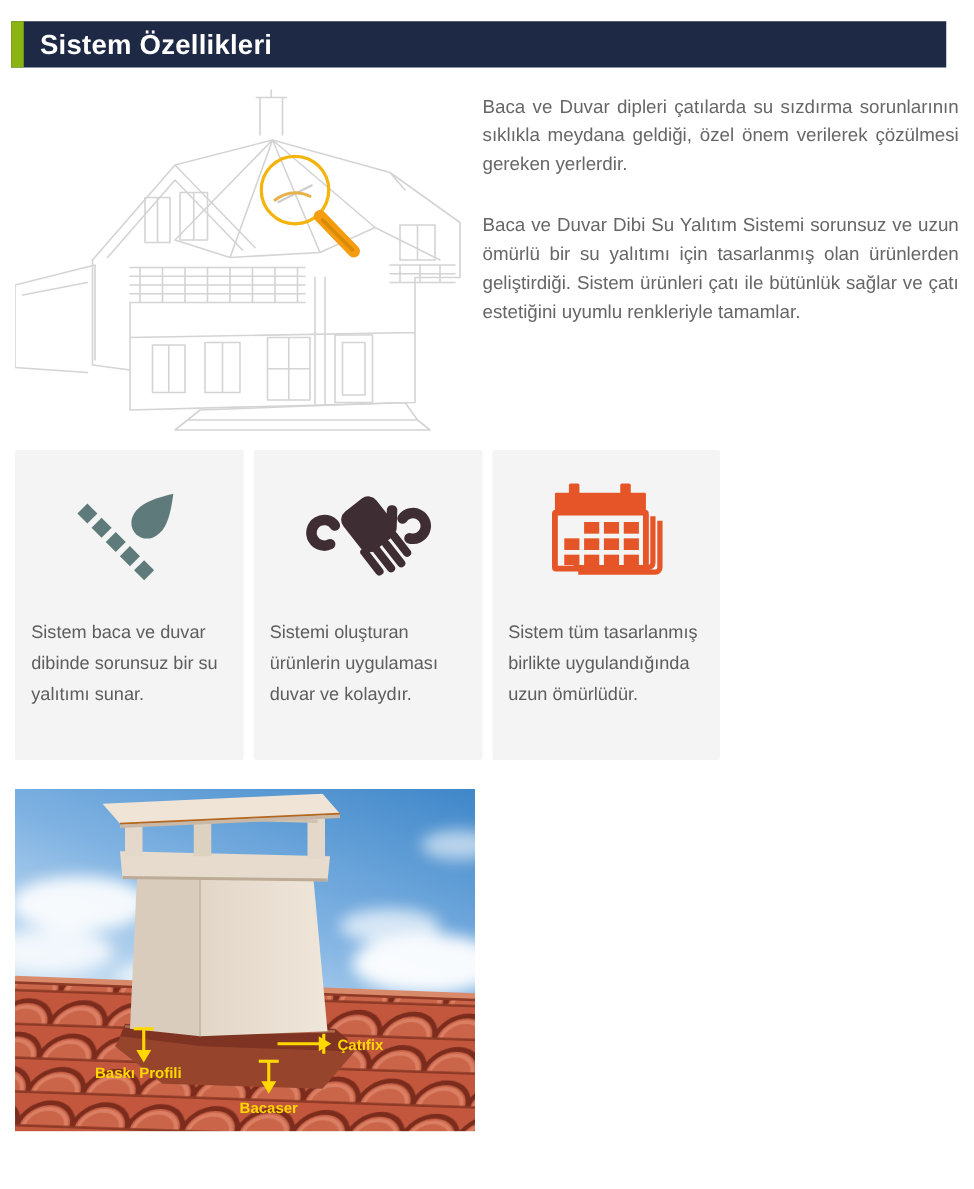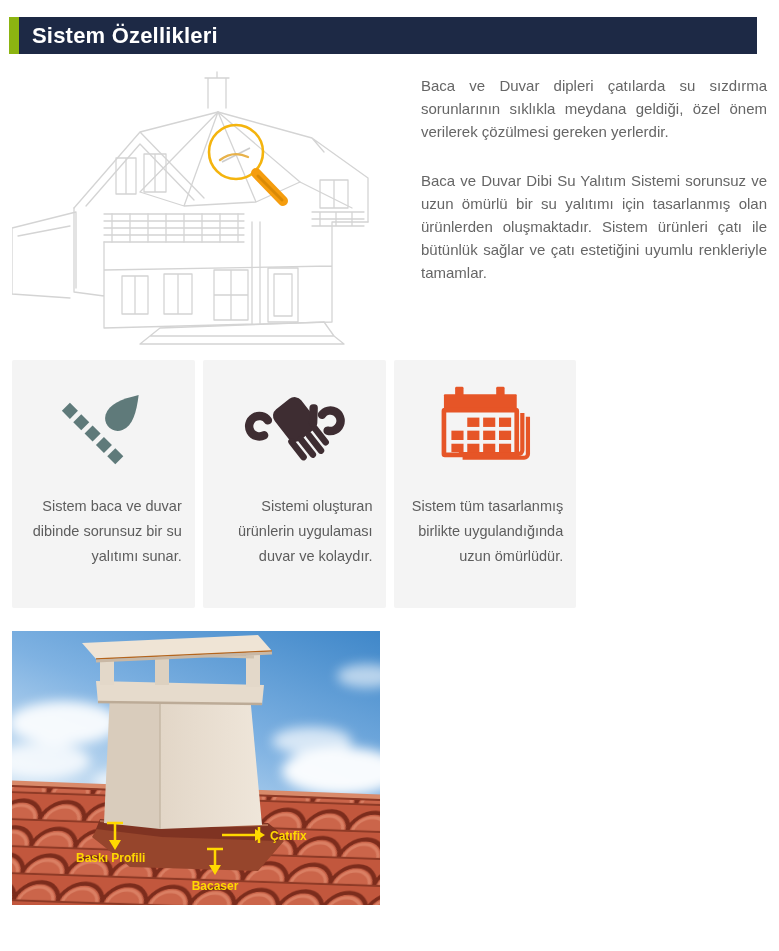--- a/index.html
+++ b/index.html
@@ -18,32 +18,32 @@
   }
   .section-title h1{
     color:#ffffff; font-size:22px; font-weight:bold; letter-spacing:.2px;
     padding-left:13px;
   }
   
   .intro{
     margin:0 12px; height:306px; display:flex; align-items:flex-start;
   }
   .intro .illus{ width:370px; flex:0 0 370px; padding-top:6px; }
-  .intro .copy{ flex:1; padding:20px 0 0 4px;margin-left:35px; }
+  .intro .copy{ flex:1; padding:20px 0 0 4px; }
   .intro .copy p{
     color:#666666; font-size:15px; line-height:23px; text-align:justify;
     margin-bottom:26px;
   }
   
   .features{
     margin:0 12px; display:grid; grid-template-columns:repeat(4,1fr); gap:8px;
   }
   .card{
     background:#f4f4f4; height:248px; border-radius:2px;
-    padding:18px 13px 0 13px; text-align:right;
+    padding:18px 13px 0 13px; text-align:left;
   }
   .card .icon-wrap{ height:96px; display:flex; align-items:center; justify-content:center; }
   .card p{
     margin-top:20px; color:#5d5d5d; font-size:14.5px; line-height:25px;
   }
   
   .photo{
     margin:23px 0 0 12px; width:368px; height:274px; position:relative;
     overflow:hidden;
   }
@@ -95,21 +95,21 @@
         <path d="M210,102 L238,88" stroke="#cccccc" stroke-width="1.6" fill="none"></path>
         <path d="M208,100 Q221,90 236,97" stroke="#e8b24a" stroke-width="2.4" fill="none" stroke-linecap="round"></path>
         <circle cx="224" cy="92" r="27" fill="none" stroke="#f4b40e" stroke-width="2.6"></circle>
         <line x1="244" y1="113" x2="271" y2="141" stroke="#f59d0e" stroke-width="10" stroke-linecap="round"></line>
         <line x1="246" y1="116" x2="270" y2="140" stroke="#d98a06" stroke-width="3" stroke-linecap="round"></line>
       </g>
     </svg>
   </div>
   <div class="copy">
     <p>Baca ve Duvar dipleri çatılarda su sızdırma sorunlarının sıklıkla meydana geldiği, özel önem verilerek çözülmesi gereken yerlerdir.</p>
-    <p>Baca ve Duvar Dibi Su Yalıtım Sistemi sorunsuz ve uzun ömürlü bir su yalıtımı için tasarlanmış olan ürünlerden oluşmaktadır. Sistem ürünleri çatı ile bütünlük sağlar ve çatı estetiğini uyumlu renkleriyle tamamlar.</p>
+    <p>Baca ve Duvar Dibi Su Yalıtım Sistemi sorunsuz ve uzun ömürlü bir su yalıtımı için tasarlanmış olan ürünlerden geliştirdiği. Sistem ürünleri çatı ile bütünlük sağlar ve çatı estetiğini uyumlu renkleriyle tamamlar.</p>
   </div>
 </div>
 
 <div class="features">
 
   <div class="card">
     <div class="icon-wrap">
       <svg width="104" height="92" viewBox="0 0 110 92" fill="currentColor" color="#5f7a7a">
         <g>
           <rect x="14" y="24" width="12" height="12" transform="rotate(45 20 30)"></rect>

